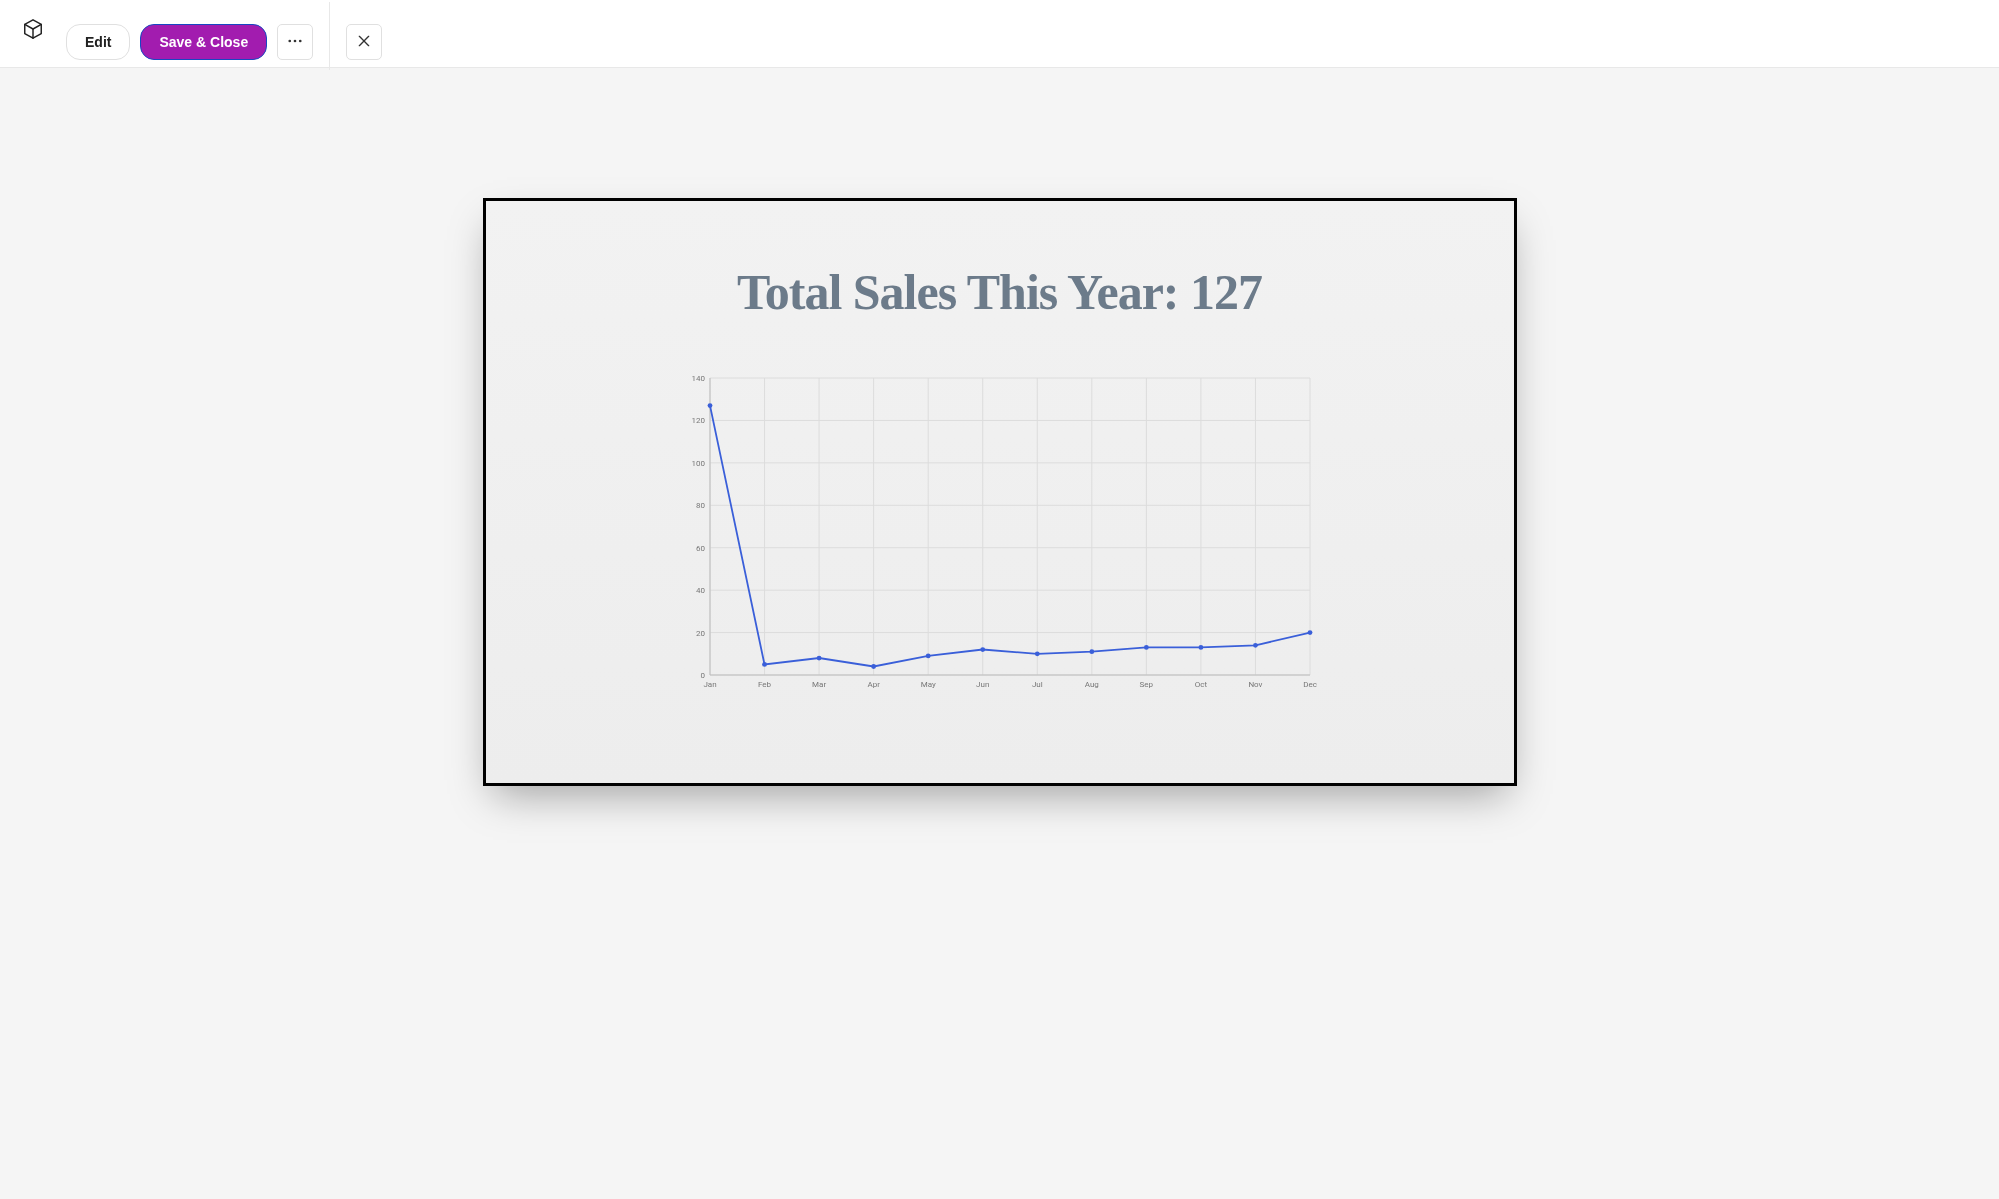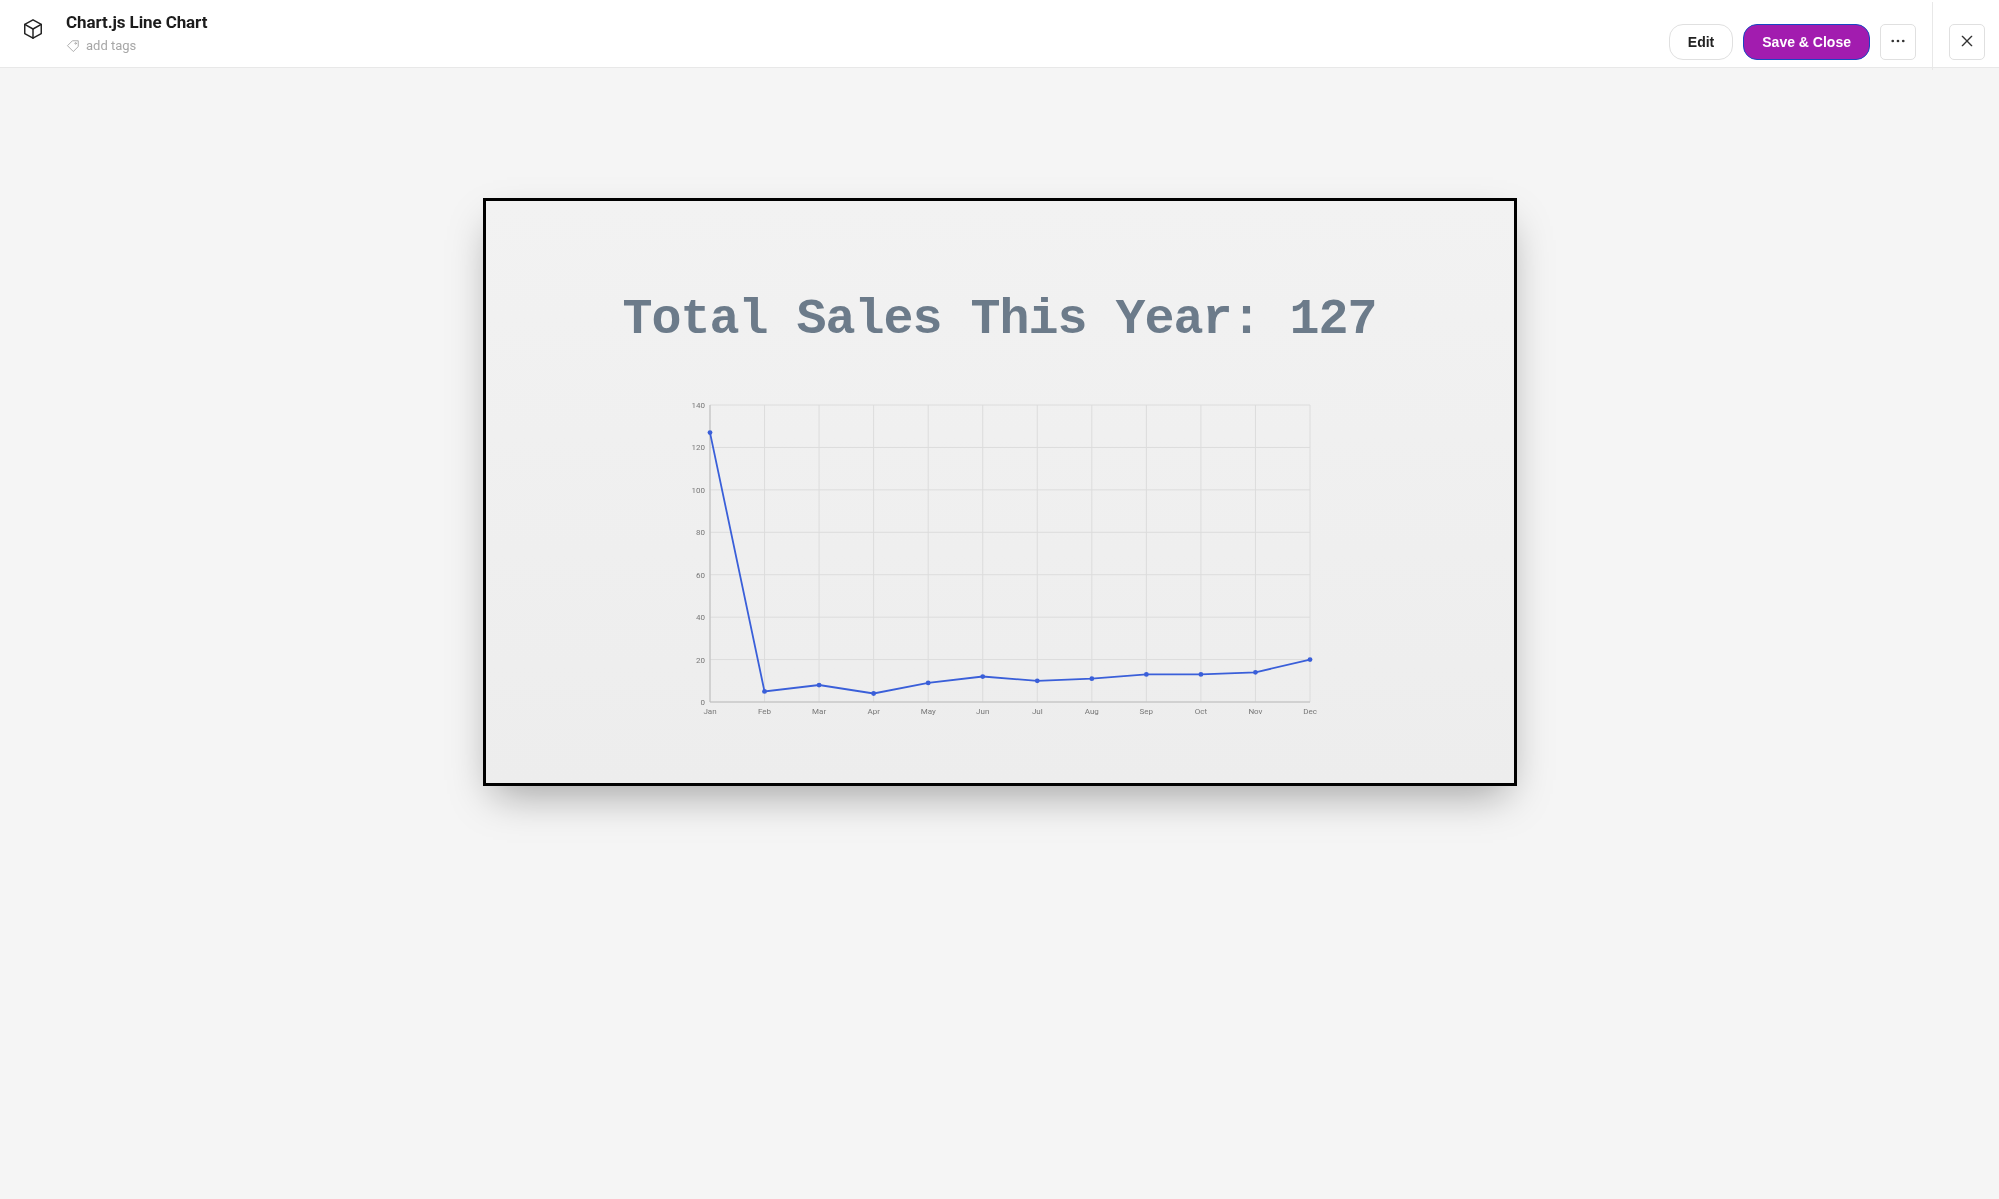--- a/index.html
+++ b/index.html
@@ -90,26 +90,26 @@
     background: linear-gradient(180deg, #f2f2f2 0%, #ededed 100%);
     border: 3px solid #000;
     box-shadow: 0 18px 40px -10px rgba(0,0,0,0.35);
     position: relative;
     display: flex;
     flex-direction: column;
     align-items: center;
   }
 
   .chart-title {
-    font-family: Liberation Mono, monospace;
+    font-family: Liberation Serif, serif;
     font-weight: 800;
     font-size: 50px;
     color: #6c7b8a;
     letter-spacing: -1px;
-    margin-top: 90px;
+    margin-top: 62px;
   }
 
   .chart-wrap {
     margin-top: 52px;
     width: 640px;
   }
   .chart-svg { display: block; width: 100%; }
 
   .ytick-label {
     font-size: 8px;
@@ -143,32 +143,20 @@
 
 <div class="header">
   <span class="app-icon">
     <svg viewBox="0 0 24 24" width="22" height="22" fill="none" stroke="#222" stroke-width="1.6" stroke-linejoin="round" stroke-linecap="round">
       <path d="M12 2 L21 7 L12 12 L3 7 Z"></path>
       <path d="M3 7 L3 17 L12 22 L12 12"></path>
       <path d="M21 7 L21 17 L12 22"></path>
     </svg>
   </span>
 
-  <div class="title-block">
-    <div class="page-title">Chart.js Line Chart</div>
-    <div class="tag-row">
-      <span class="tag-icon">
-        <svg viewBox="0 0 24 24" width="14" height="14" fill="none" stroke="#a7a7a7" stroke-width="1.6" stroke-linejoin="round" stroke-linecap="round">
-          <path d="M3 11 L11 3 L21 3 L21 13 L13 21 Z"></path>
-          <circle cx="16.5" cy="7.5" r="1.3"></circle>
-        </svg>
-      </span>
-      <span>add tags</span>
-    </div>
-  </div>
 
   <div class="header-actions">
     <button class="btn">Edit</button>
     <button class="btn btn-primary">Save &amp; Close</button>
     <button class="icon-btn">
       <span>
         <svg viewBox="0 0 24 24" width="18" height="18" fill="#333">
           <circle cx="5" cy="12" r="1.8"></circle>
           <circle cx="12" cy="12" r="1.8"></circle>
           <circle cx="19" cy="12" r="1.8"></circle>

